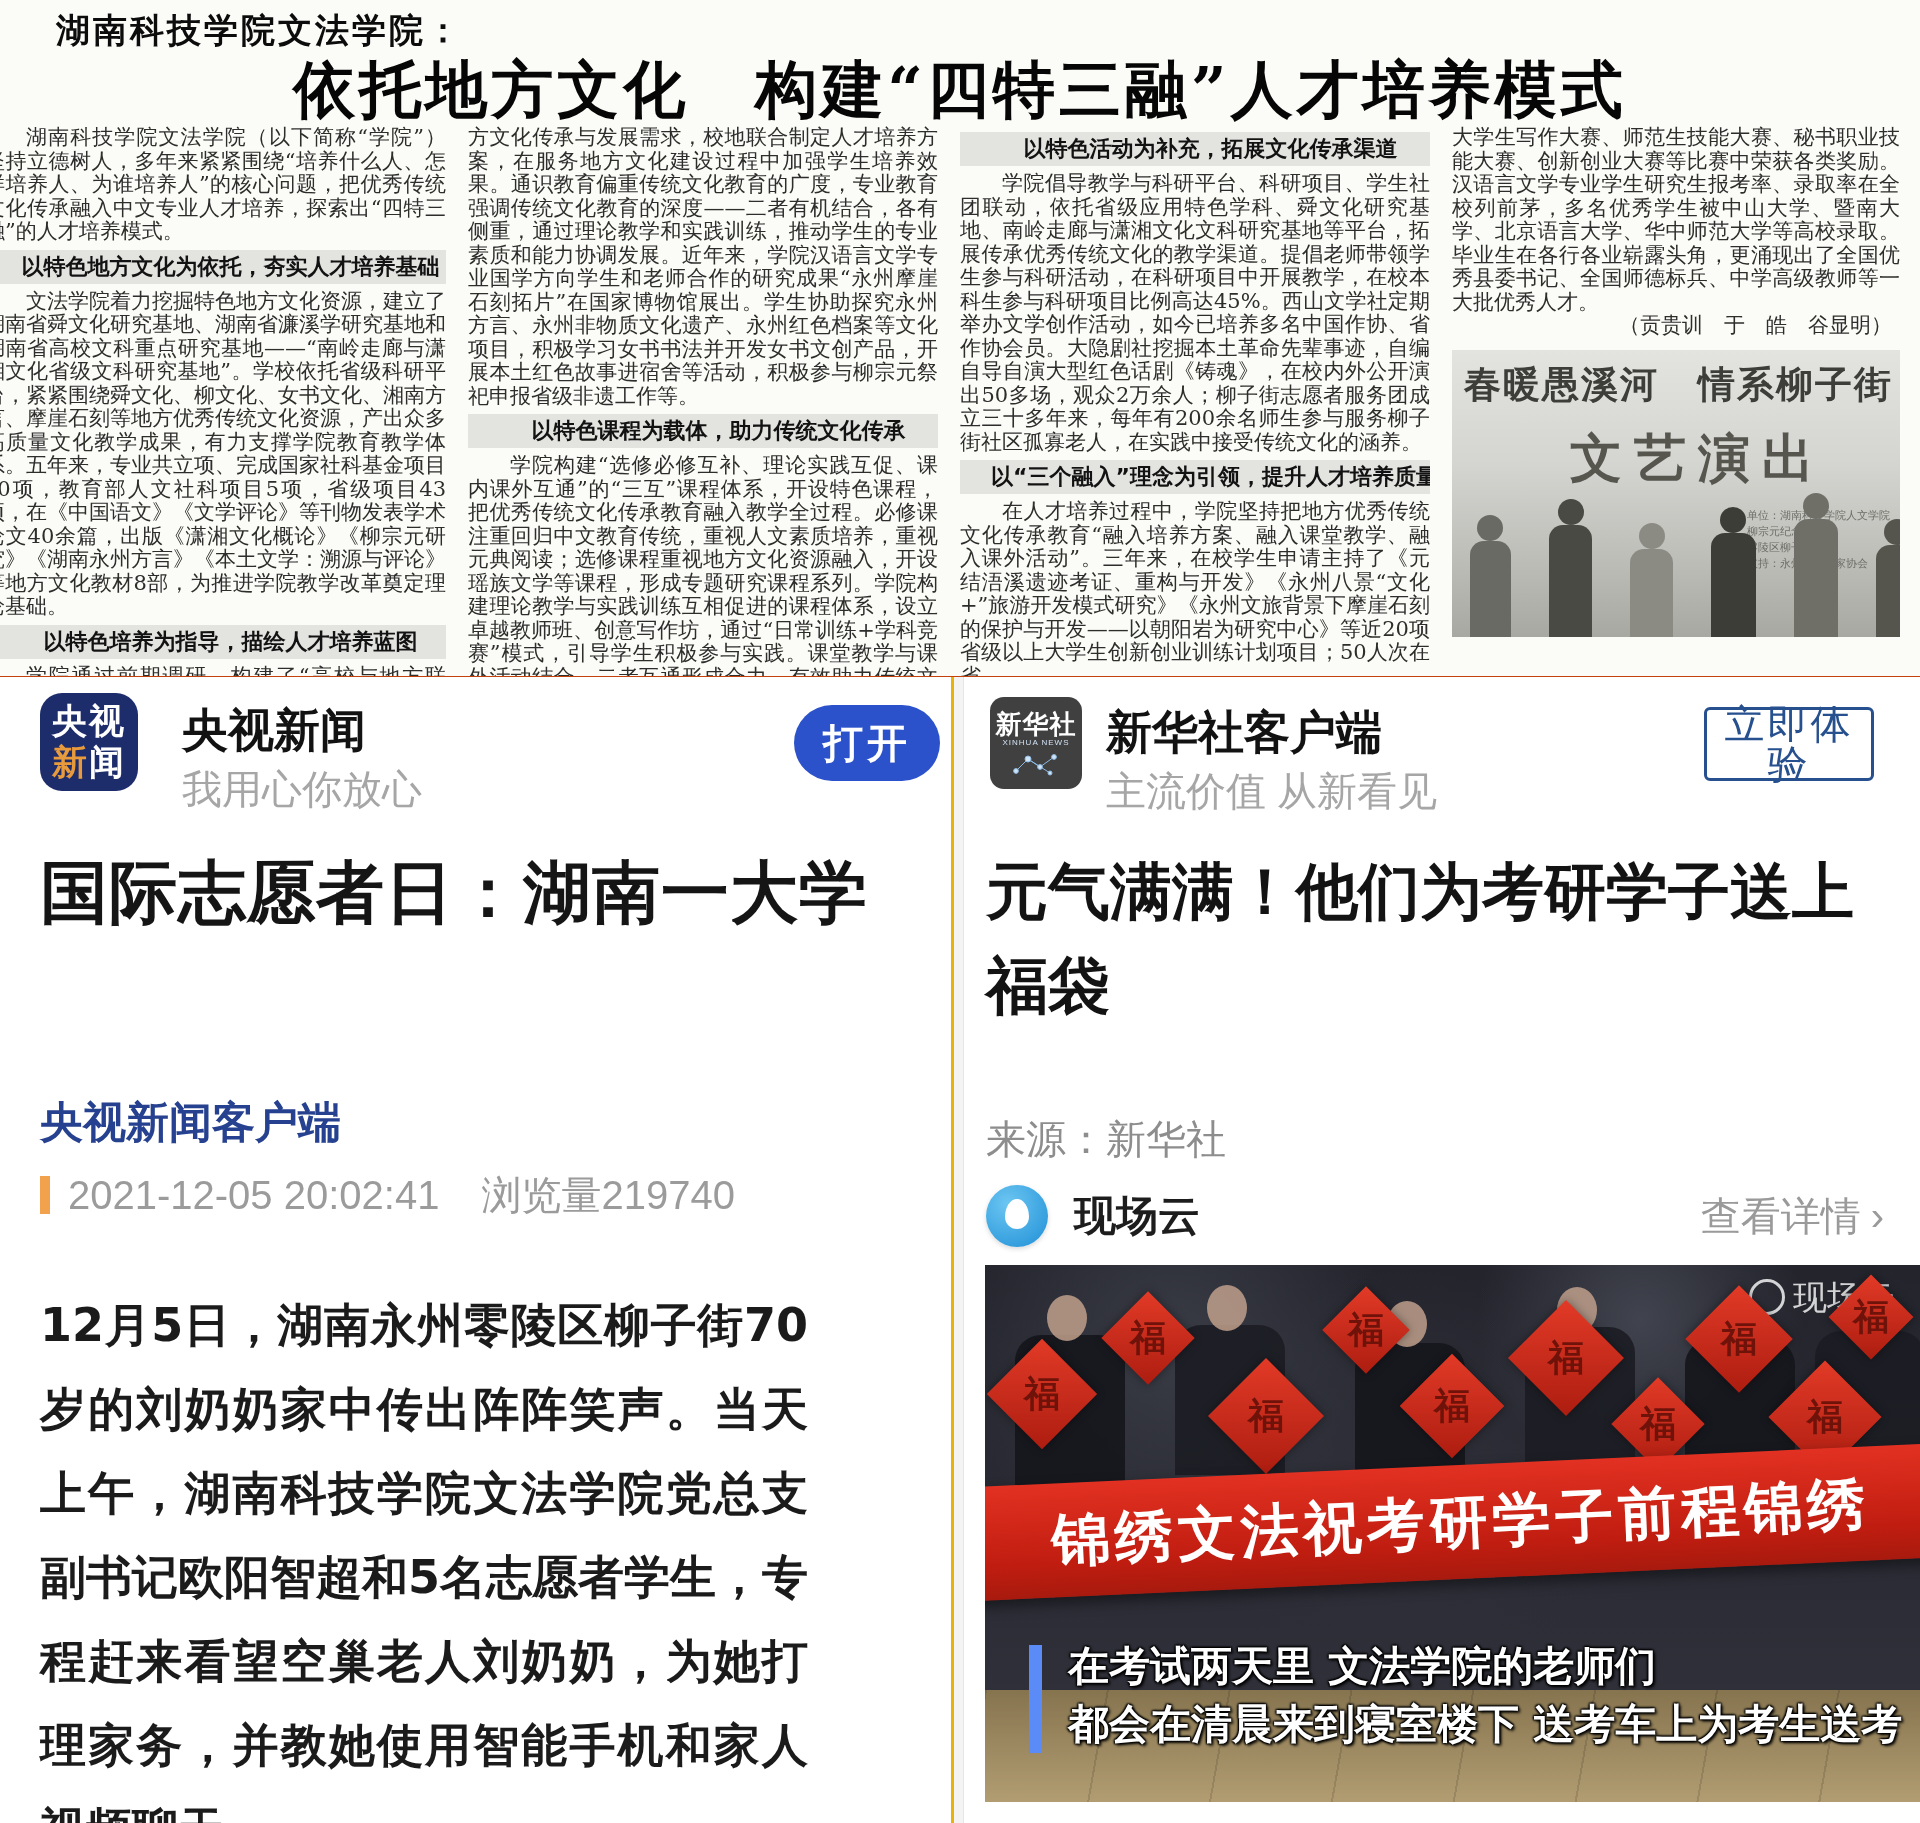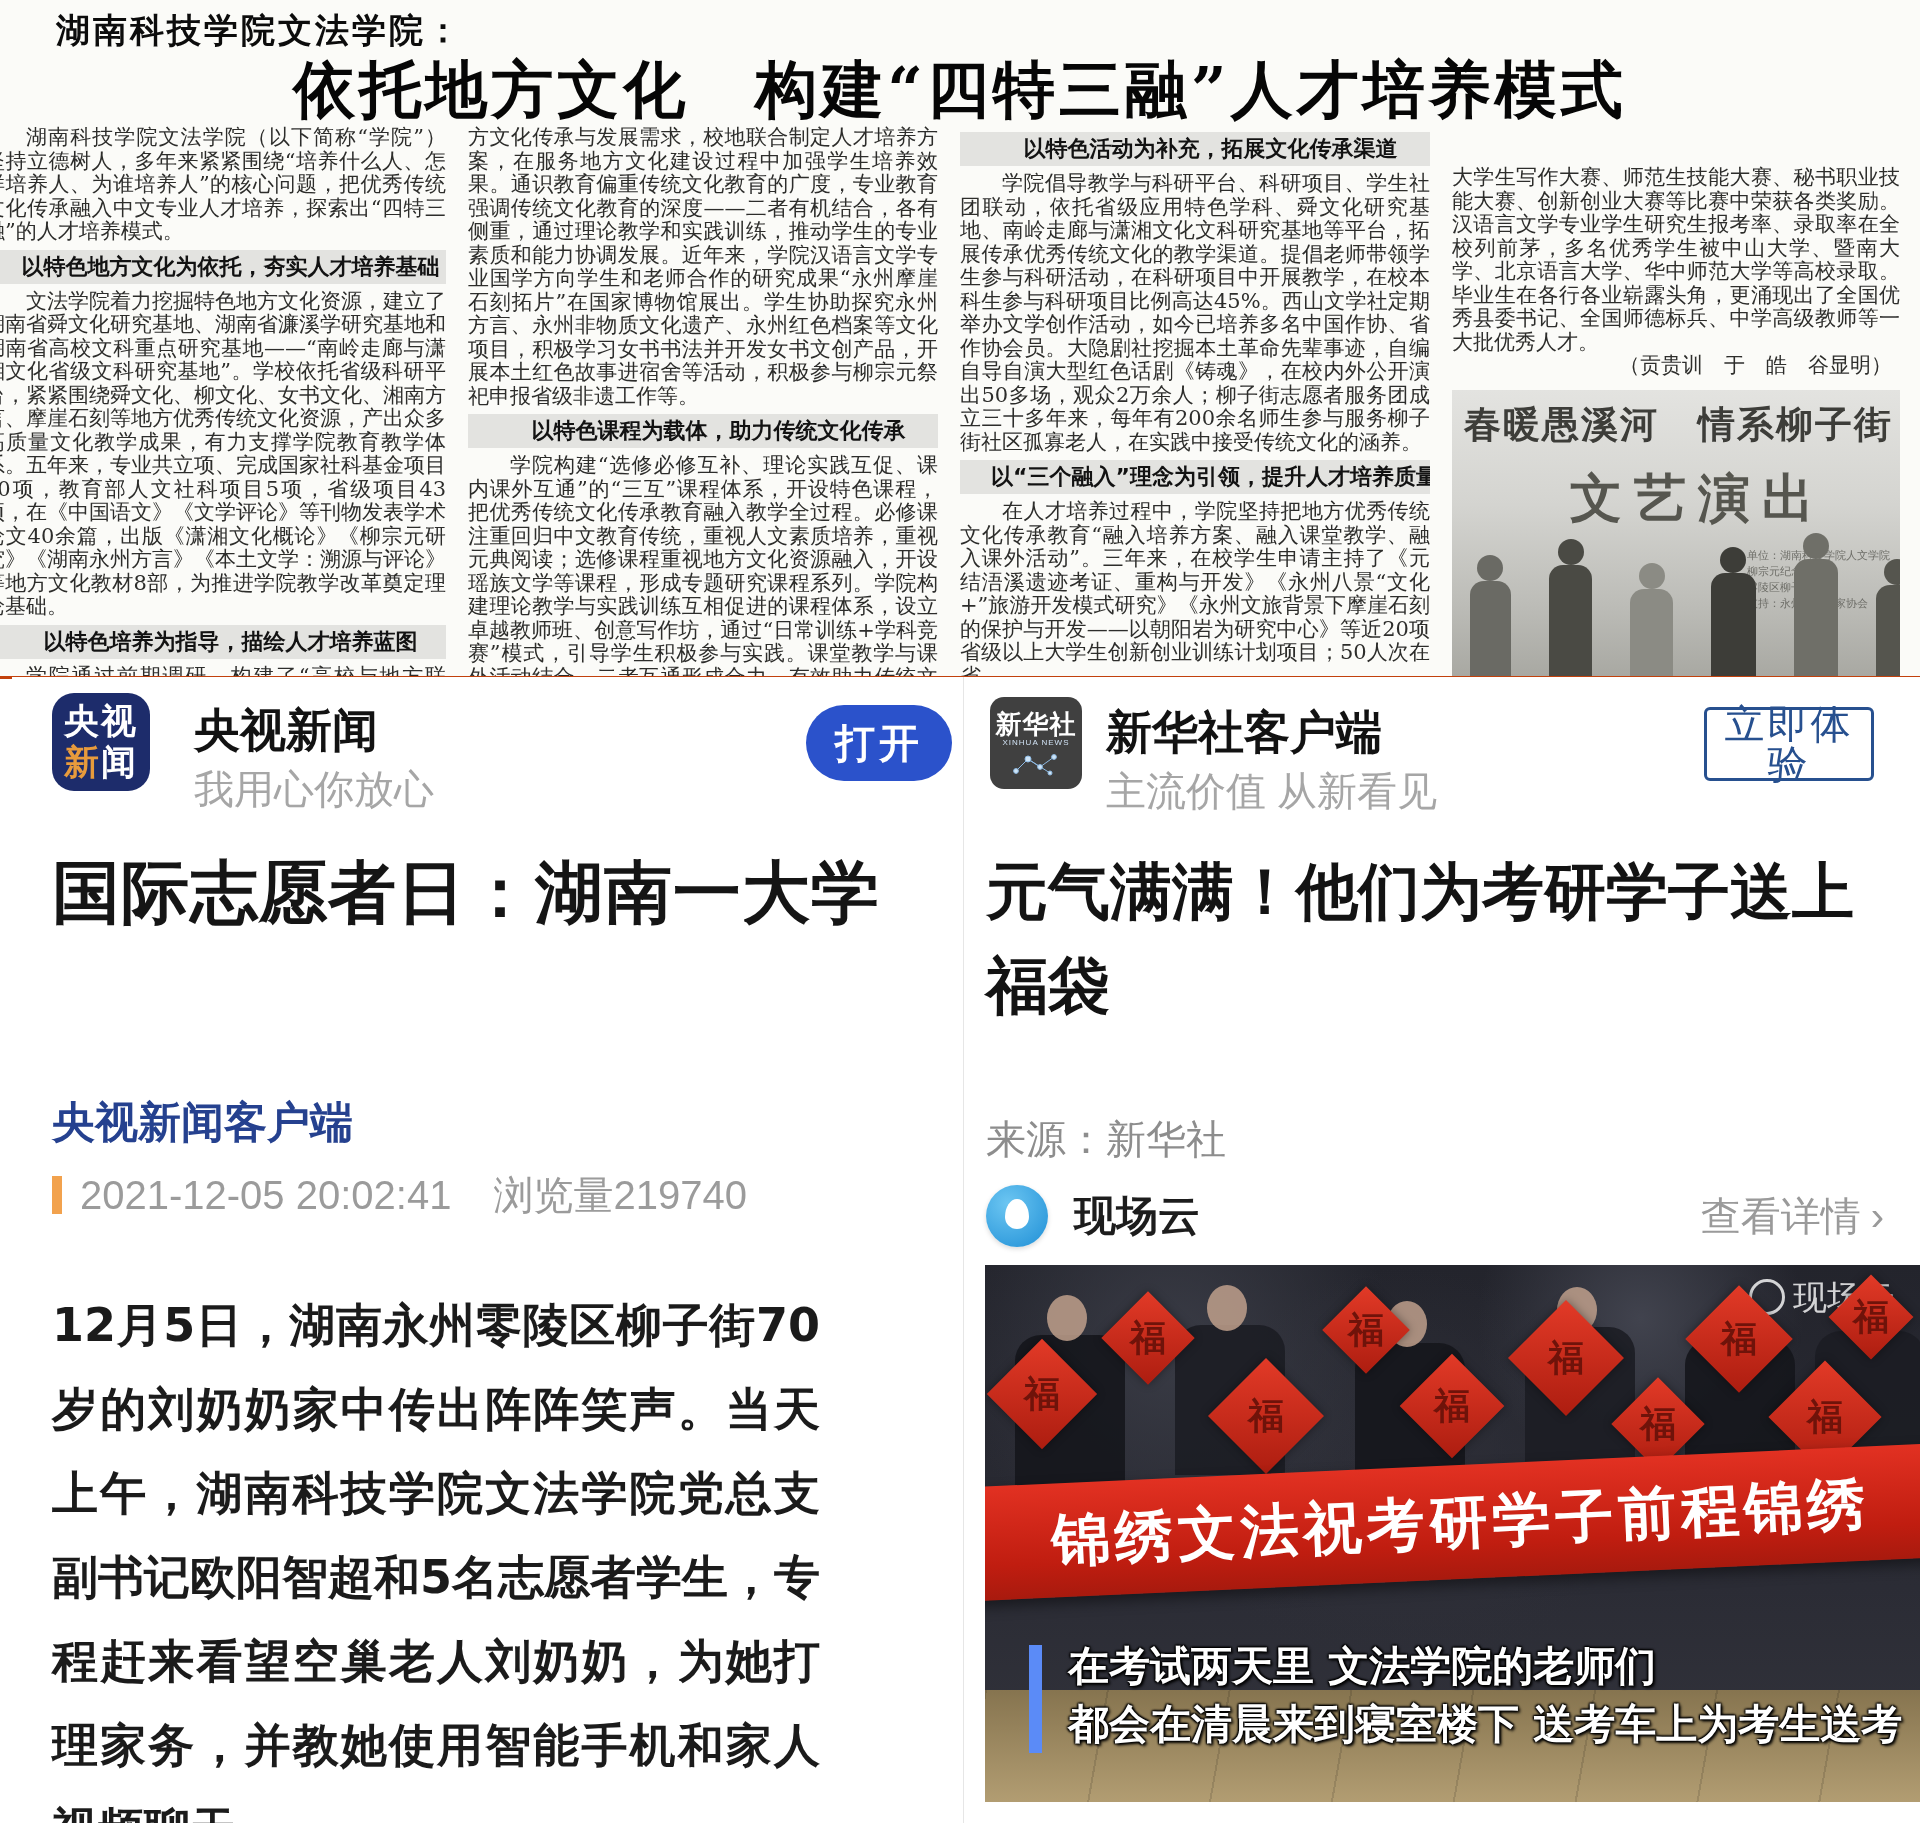--- a/index.html
+++ b/index.html
@@ -7,35 +7,35 @@
 
   
   #newspaper{position:absolute;left:0;top:0;width:1920px;height:676px;background:#fbfbf8;border-bottom:3px solid #c2410c;overflow:hidden;}
   .np-kicker{position:absolute;left:56px;top:12px;font:bold 34px/1.1 "DejaVu Sans",sans-serif;color:#0c0c0c;letter-spacing:3px;}
   .np-headline{position:absolute;left:0;top:48px;width:100%;text-align:center;font-family:"DejaVu Serif",serif;font-weight:bold;font-size:62px;color:#060606;letter-spacing:4px;white-space:nowrap;}
   .np-cols{position:absolute;left:0;top:126px;width:1950px;height:550px;display:flex;gap:22px;font-family:"DejaVu Serif",serif;font-size:21px;line-height:23.5px;color:#2d2d2b;text-align:justify;}
   .np-col{overflow:hidden;flex:0 0 auto;}
   .np-col.c1{width:462px;margin-left:-16px;}
   .np-col.c2{width:470px;}
   .np-col.c3{width:470px;}
-  .np-col.c4{width:448px;position:relative;margin-top:40px;}
+  .np-col.c4{width:448px;position:relative;}
   .np-col p{margin:0;text-indent:2em;}
   .np-col p.noind{text-indent:0;}
   .np-h{background:#e3e3e0;color:#121212;font:bold 22px/34px "DejaVu Sans",sans-serif;text-align:center;margin:6px 0;white-space:nowrap;overflow:hidden;padding-left:31px;}
   .np-byline{text-align:right;padding-right:8px;margin-top:6px;text-indent:0;}
   .np-photo{margin-top:12px;position:relative;width:448px;height:287px;background:linear-gradient(180deg,#e3e3e0 0%,#d4d4d0 40%,#bcbcb7 75%,#a8a8a2 100%);overflow:hidden;}
   .np-photo-banner{position:absolute;left:12px;top:16px;width:440px;font:bold 37px/1 "DejaVu Sans",sans-serif;color:#3d3d39;letter-spacing:2px;white-space:nowrap;}
   .np-photo-title2{position:absolute;left:118px;top:82px;font:bold 52px/1 "DejaVu Sans",sans-serif;color:#56564f;letter-spacing:12px;white-space:nowrap;}
   .np-credits{position:absolute;right:10px;top:158px;font:11px/16px "DejaVu Sans",sans-serif;color:#6e6e68;text-align:left;}
   .np-stage{position:absolute;left:0;bottom:0;width:100%;height:130px;display:flex;align-items:flex-end;gap:38px;padding-left:18px;}
   .perf{position:relative;border-radius:14px 14px 0 0;}
   .perf::before{content:"";position:absolute;top:-26px;left:50%;margin-left:-13px;width:26px;height:26px;border-radius:50%;background:inherit;}
   
   .card{position:absolute;top:677px;height:1146px;background:#fff;}
-  #cctv-card{left:12px;width:951px;border-right:1px solid #eab308;}
+  #cctv-card{left:0;width:951px;border-right:3px solid #eab308;}
   #xinhua-card{left:963px;width:957px;border-left:1px solid #e6e6e6;}
   .gapline{position:absolute;left:951px;top:677px;width:12px;height:1146px;background:#f4f4f4;}
 
   .app-title{position:absolute;font:bold 46px/1 "Liberation Sans",sans-serif;color:#121212;}
   .app-tagline{position:absolute;font:40px/1 "Liberation Sans",sans-serif;color:#a6a6a6;}
 
   
   .cctv-logo{position:absolute;left:40px;top:16px;width:98px;height:98px;background:#1d2c6b;border-radius:22px;display:flex;flex-direction:column;align-items:center;justify-content:center;font:bold 35px/41px "DejaVu Sans",sans-serif;color:#fff;letter-spacing:2px;}
   .cctv-logo .xin{color:#e89b3c;}
   .open-btn{position:absolute;left:794px;top:28px;width:146px;height:76px;background:#2b52cb;border:none;border-radius:38px;color:#fff;font:bold 40px/1 "Liberation Sans",sans-serif;display:flex;align-items:center;justify-content:center;letter-spacing:4px;cursor:pointer;}

